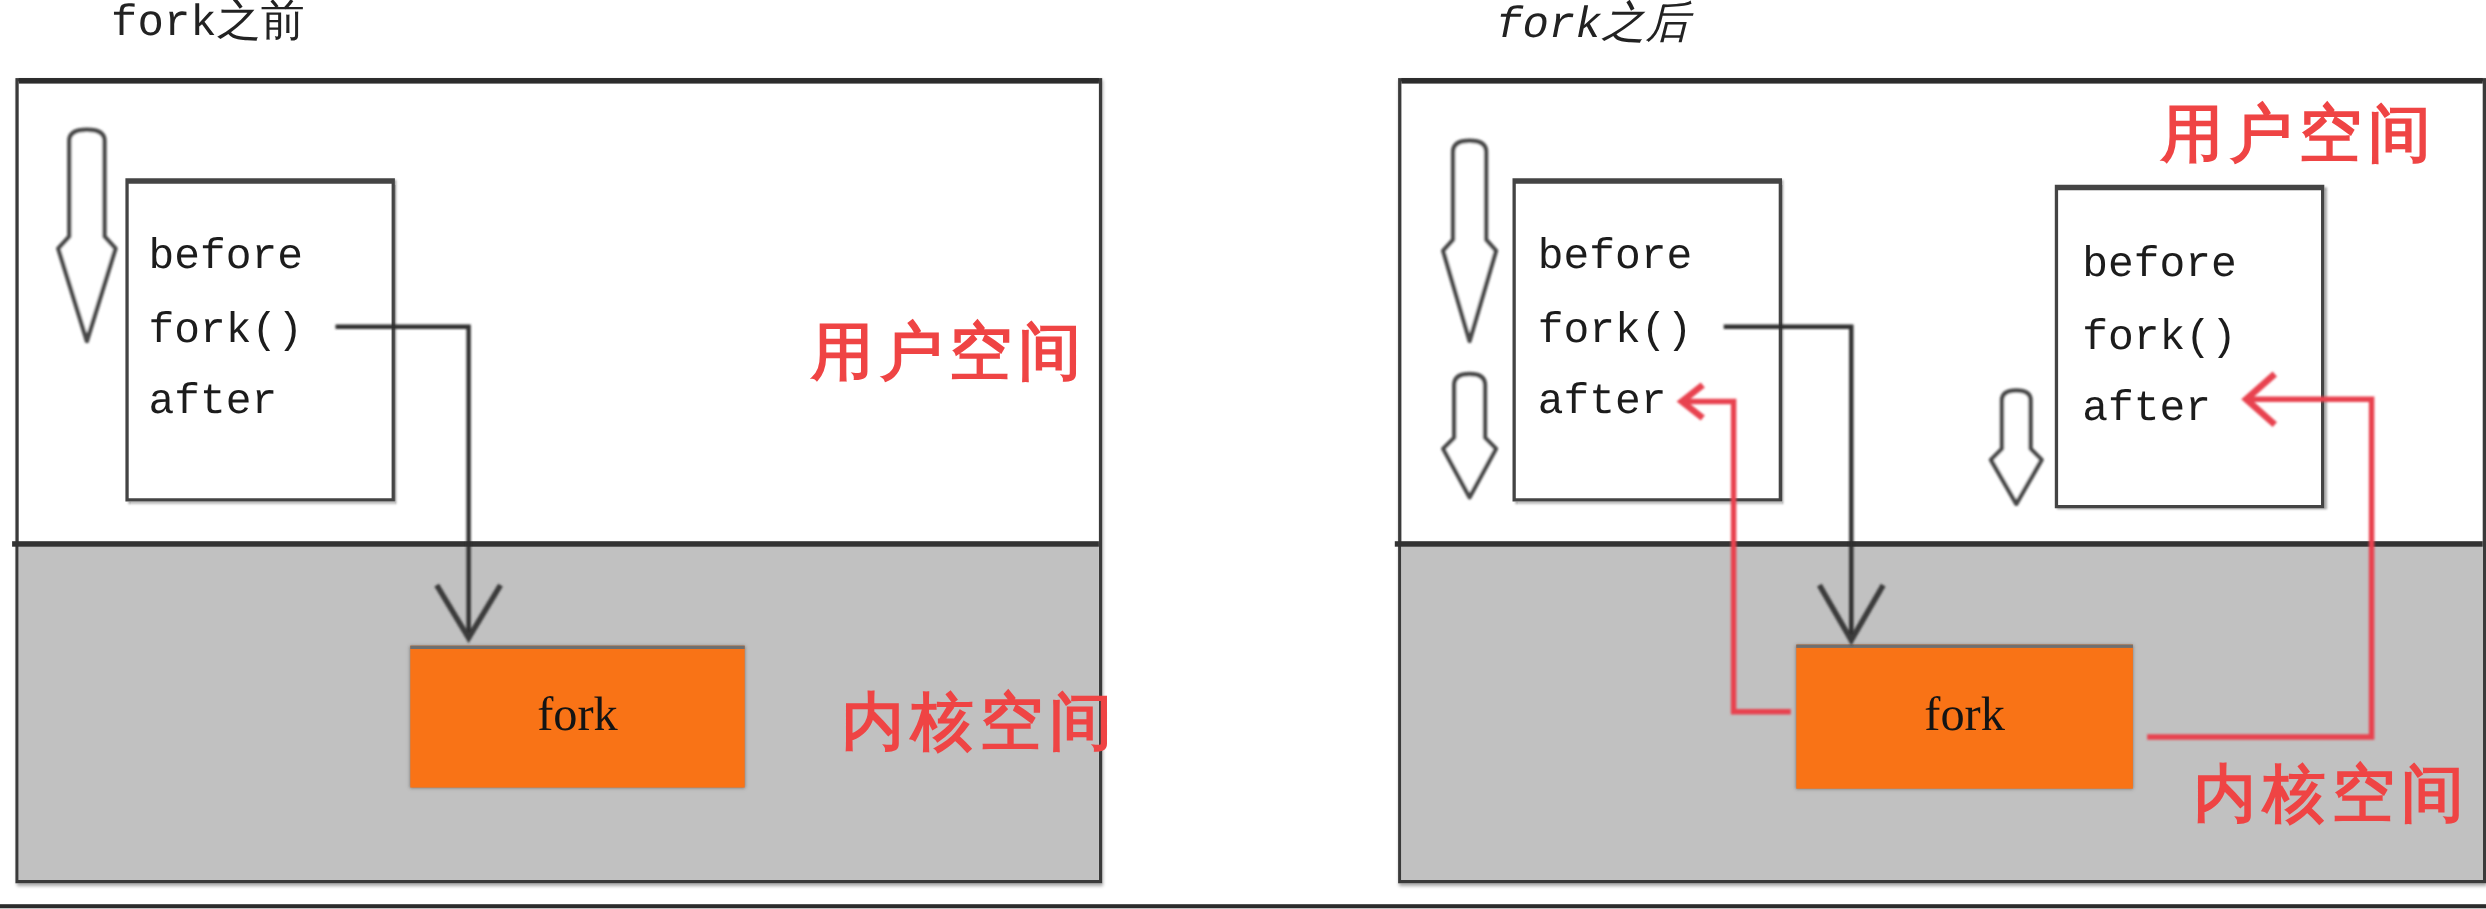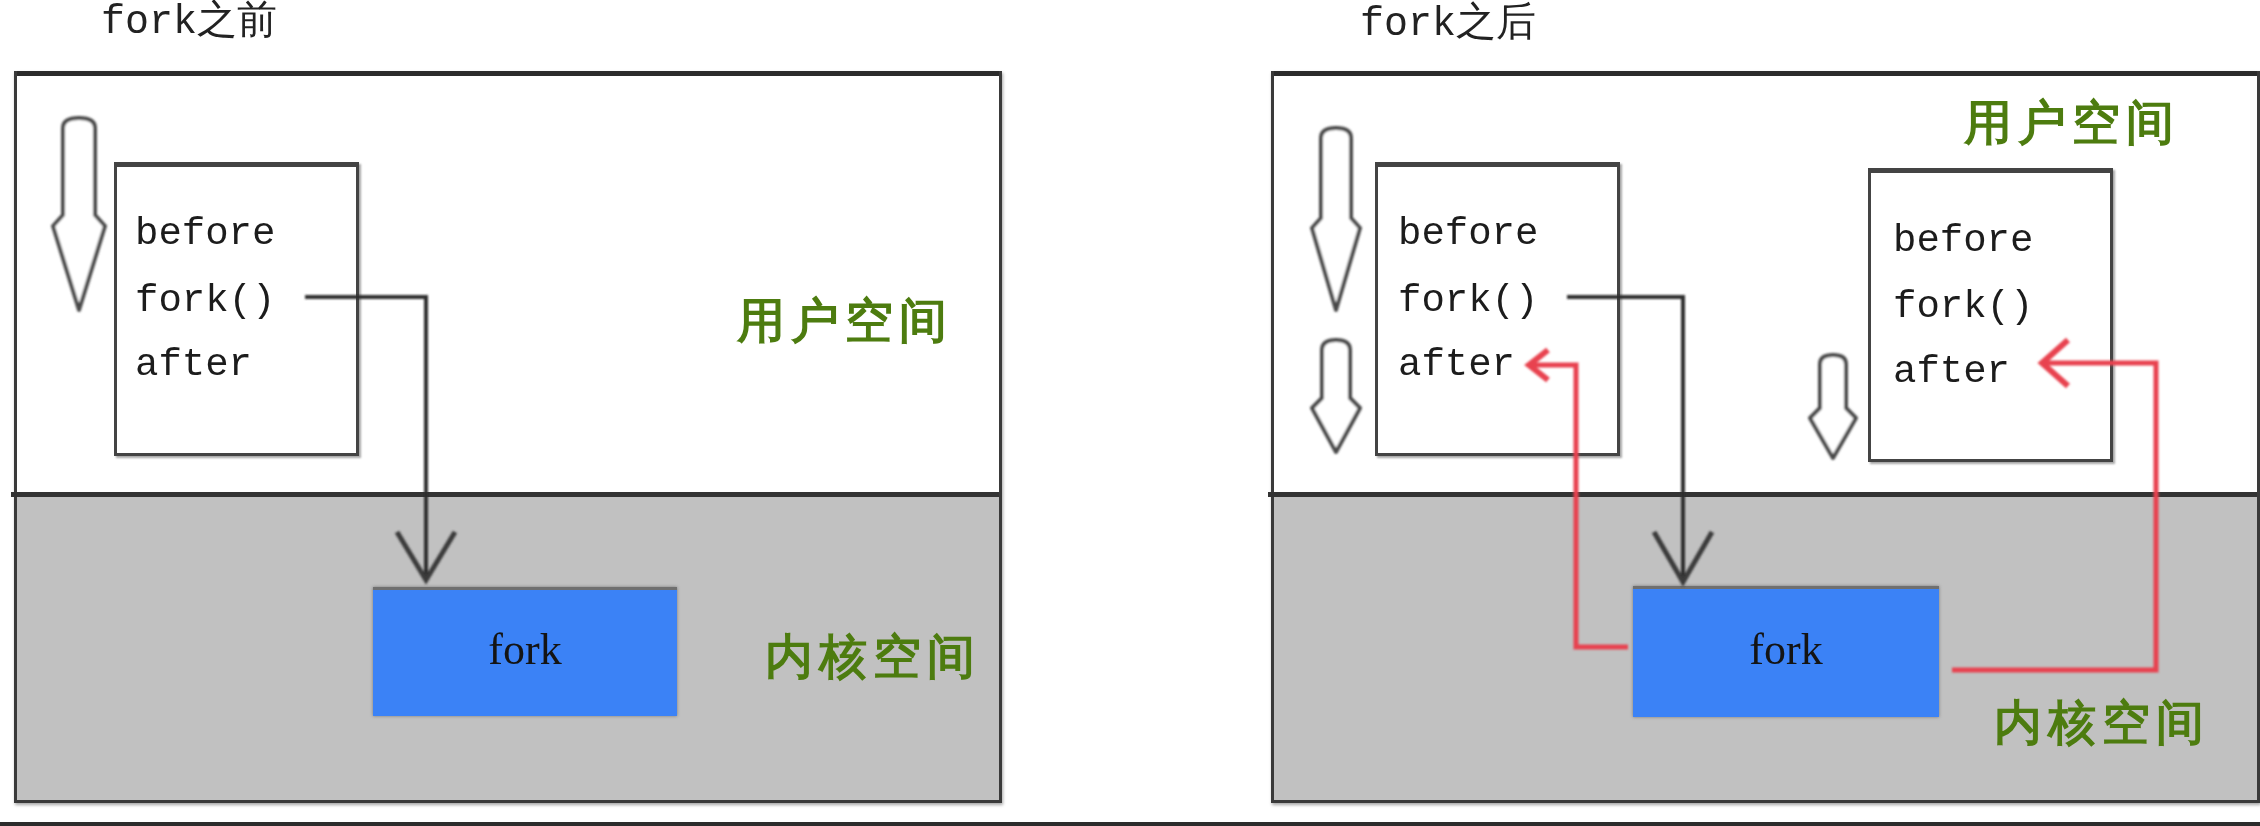--- a/index.html
+++ b/index.html
@@ -9,26 +9,26 @@
   .title { font-family: "Liberation Mono", "DejaVu Sans Mono", monospace; font-size: 40px; line-height: 46px; color: #222; white-space: nowrap; }
   .panel { position: absolute; box-sizing: border-box; border: 3px solid #3a3a3a;
            box-shadow: 1px 2px 3px rgba(0,0,0,0.35); background: #ffffff; overflow: visible; }
   .panel-top-edge { position: absolute; left: 0; right: 0; top: -3px; height: 5px; background: #2c2c2c; filter: blur(0.6px); }
   .kernel { position: absolute; left: 0; right: 0; bottom: 0; background: #c1c1c1; }
   .divider { position: absolute; left: -6px; right: 0; height: 5px; background: #333; filter: blur(0.7px); }
   .code-box { position: absolute; box-sizing: border-box; background: #fff;
               border: 3px solid #444; border-top-width: 5px; box-shadow: 2px 2px 2px rgba(0,0,0,0.35); }
   .code-line { position: absolute; font-family: "Liberation Mono", "DejaVu Sans Mono", monospace;
                font-size: 39px; line-height: 44px; color: #1c1c1c; white-space: nowrap; letter-spacing: 0px; }
-  .kfork { position: absolute; box-sizing: border-box; background: #3b82f6;
+  .kfork { position: absolute; box-sizing: border-box; background: #f97316;
            box-shadow: 0 0 3px rgba(70,70,70,0.6); border-top: 3px solid #6f6f6f; }
   .kfork-label { position: absolute; left: 0; right: 0; text-align: center;
                  font-family: "Liberation Serif", "DejaVu Serif", serif; font-size: 44px; color: #141414; }
   .zh-label { position: absolute; font-family: "DejaVu Sans", "Liberation Sans", sans-serif; font-weight: bold;
-              font-size: 48px; line-height: 52px; color: #4d7c0f; white-space: nowrap; letter-spacing: 6px; }
+              font-size: 57px; line-height: 52px; color: #ef4444; white-space: nowrap; letter-spacing: 6px; }
   svg.overlay { position: absolute; left: 0; top: 0; width: 2260px; height: 826px; pointer-events: none; }
   .bottom-strip { position: absolute; left: 0; right: 0; top: 822px; height: 4px; background: #2b2b2b; }
 </style>
 </head>
 <body>
 
 <div class="abs title" style="left:69px; top:0px;">fork之前</div>
 
 <div class="panel" style="left:14px; top:71px; width:988px; height:732px;">
   <div class="panel-top-edge"></div>
@@ -42,21 +42,21 @@
 <div class="code-box" style="left:114px; top:162px; width:245px; height:294px;">
   <div class="code-line" style="left:18px; top:45px;">before</div>
   <div class="code-line" style="left:18px; top:112px;">fork()</div>
   <div class="code-line" style="left:18px; top:176px;">after</div>
 </div>
 
 <div class="kfork" style="left:373px; top:587px; width:304px; height:129px;">
   <div class="kfork-label" style="top:34px;">fork</div>
 </div>
 
-<div class="abs title" style="left:1328px; top:2px;">fork之后</div>
+<div class="abs title" style="left:1328px; top:2px;font-style:italic;">fork之后</div>
 
 <div class="panel" style="left:1271px; top:71px; width:989px; height:732px;">
   <div class="panel-top-edge"></div>
   <div class="kernel" style="top:420px;"></div>
   <div class="divider" style="top:418px;"></div>
 
   <div class="zh-label" style="left:690px; top:22px;">用户空间</div>
   <div class="zh-label" style="left:720px; top:622px;">内核空间</div>
 </div>
 

